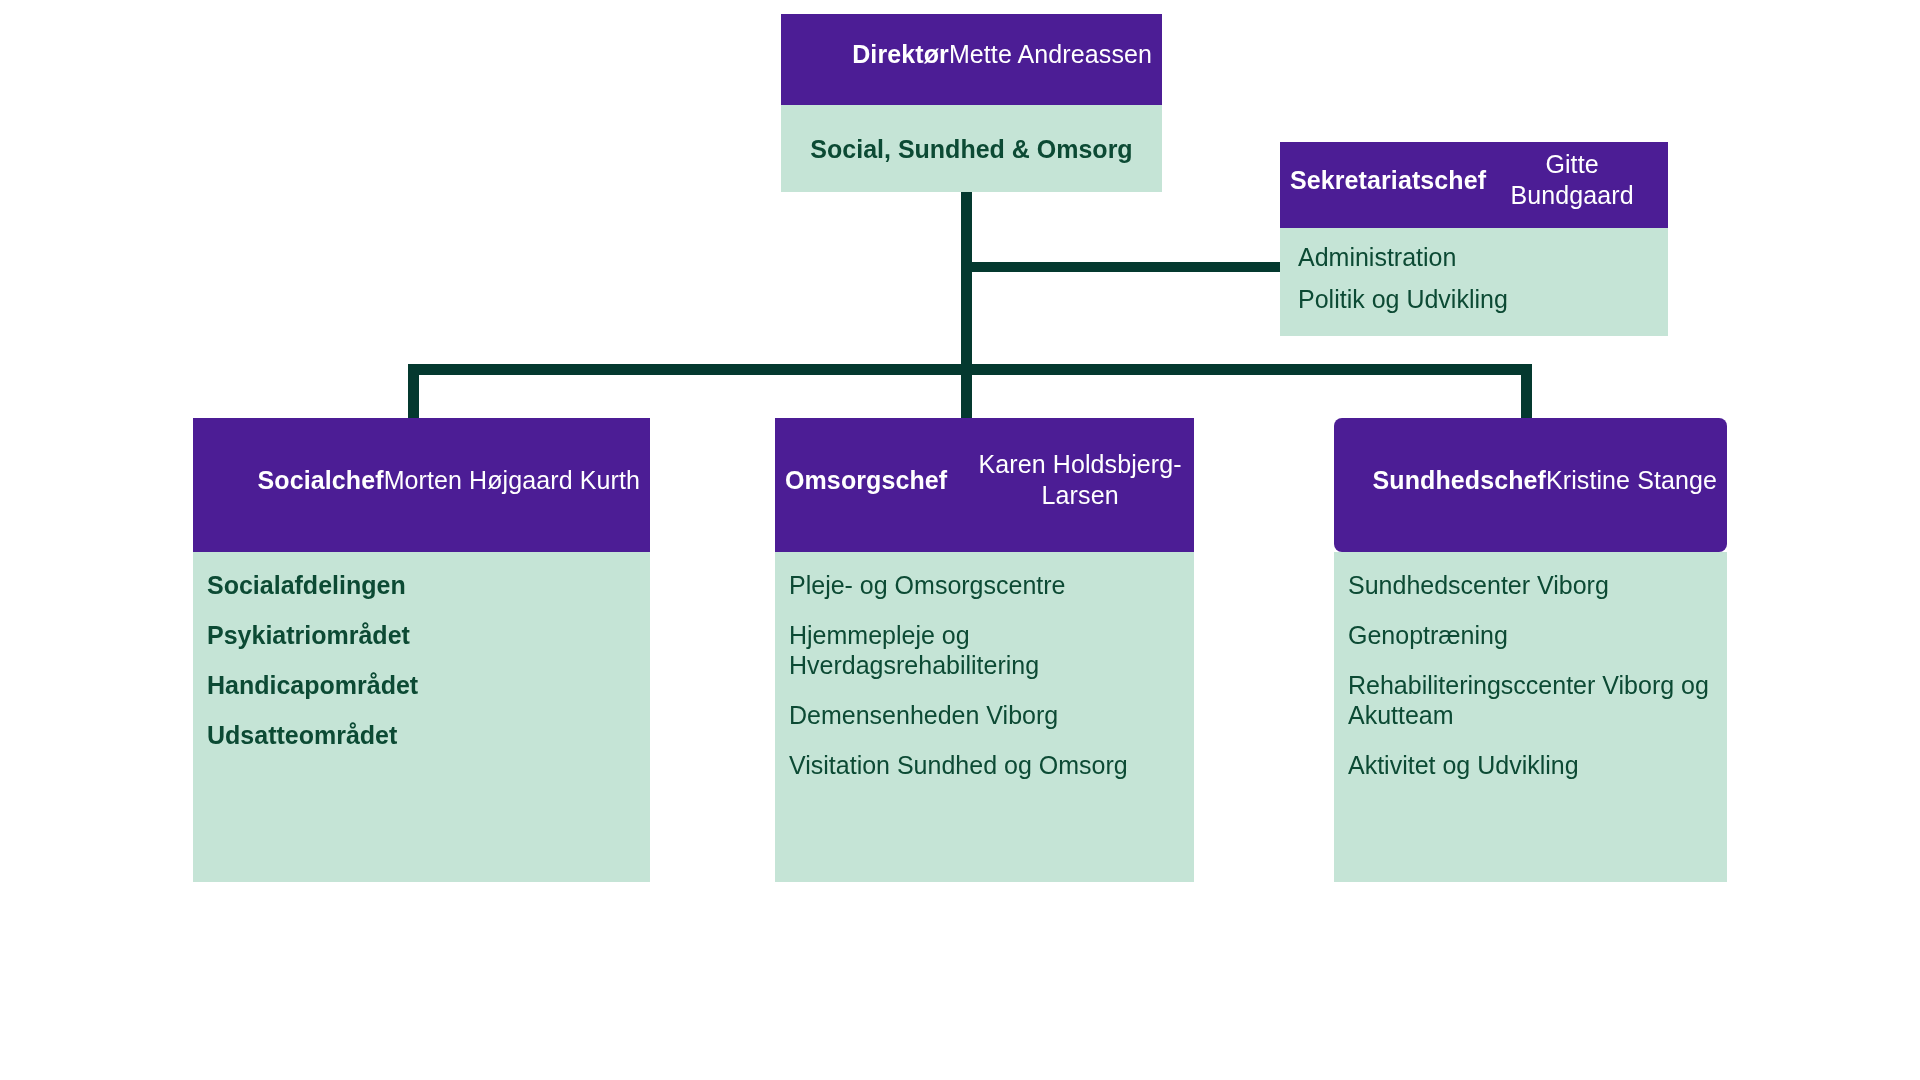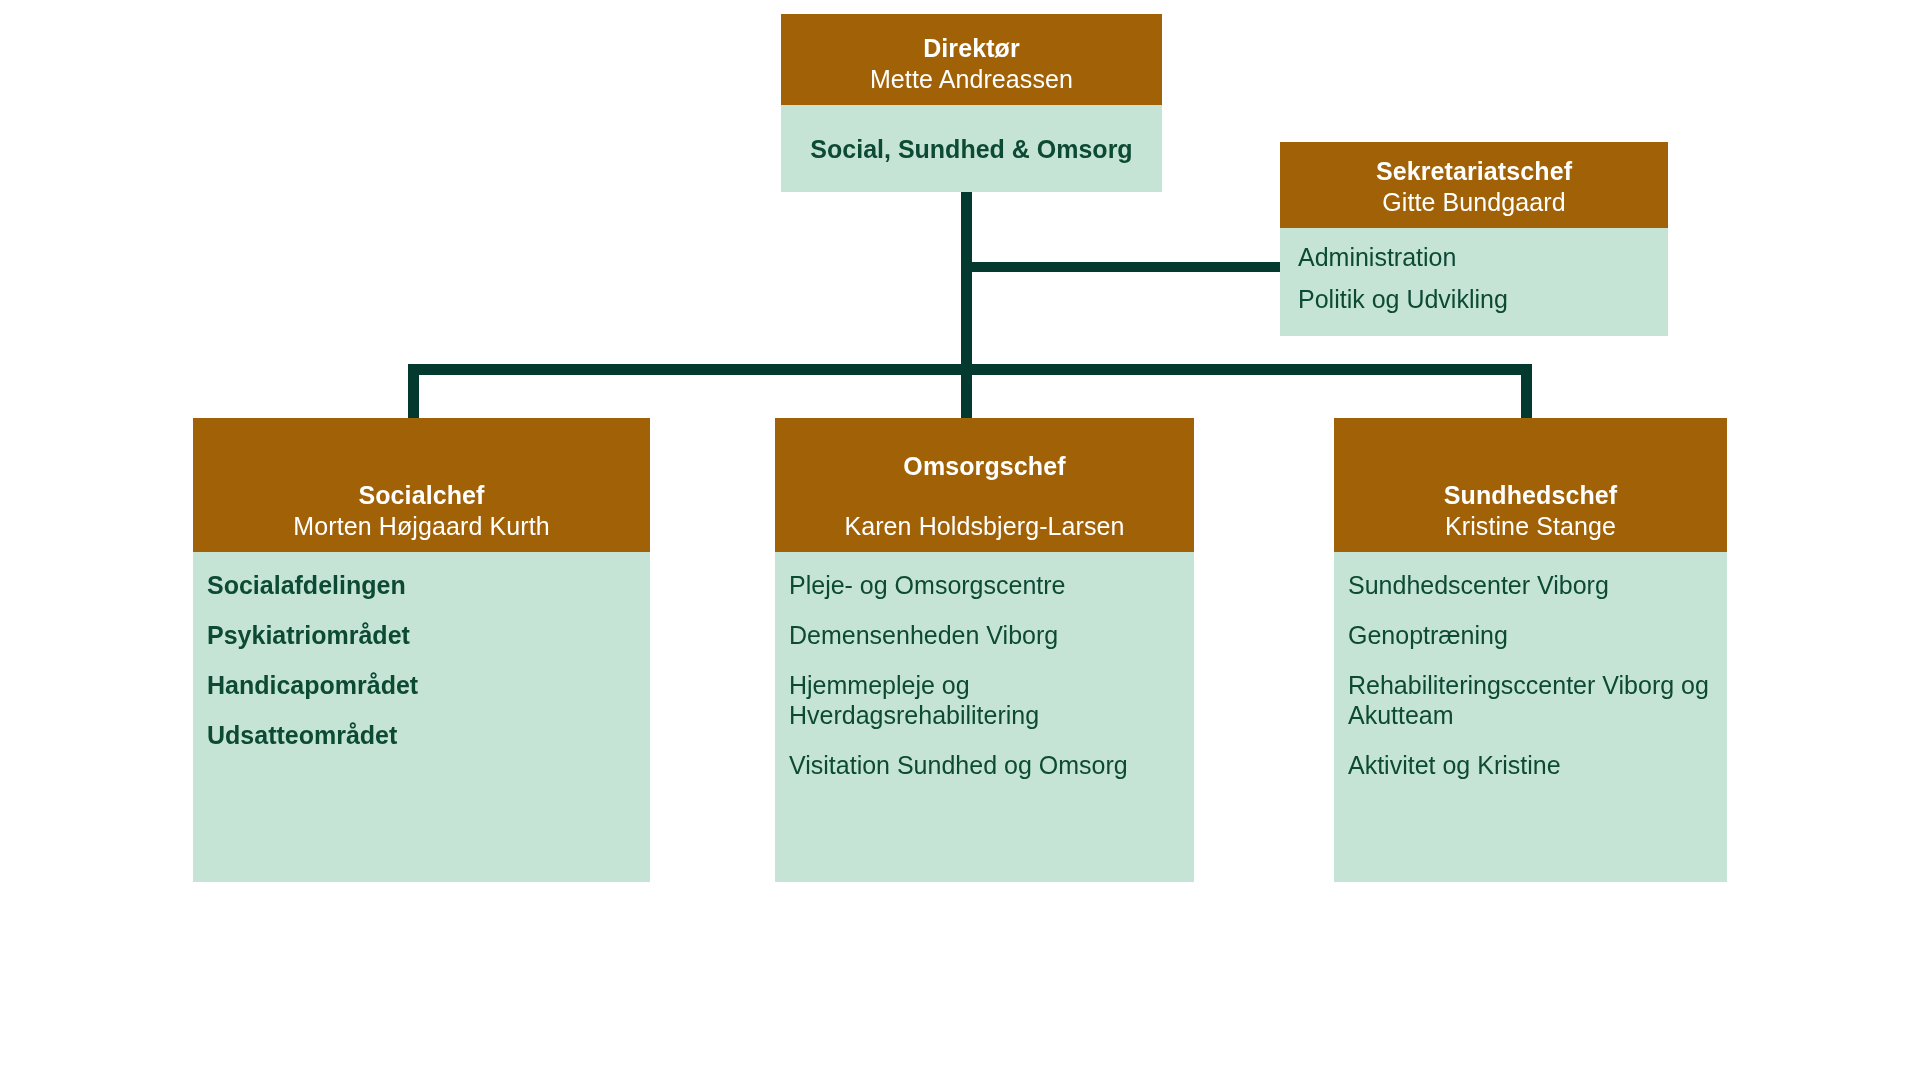--- a/index.html
+++ b/index.html
@@ -20,25 +20,25 @@
     height: 1080px;
     background: #ffffff;
   }
 
   
   .node {
     position: absolute;
     box-sizing: border-box;
   }
   .node-header {
-    background: #a16207;
+    background: #4c1d95;
     color: #ffffff;
     box-sizing: border-box;
     display: flex;
-    flex-direction: column;
+    flex-direction: row;
     align-items: center;
     justify-content: flex-end;
     text-align: center;
     padding: 0 10px 10px 10px;
   }
   .node-title {
     font-weight: bold;
     font-size: 25px;
     line-height: 31px;
     letter-spacing: 0.1px;
@@ -135,32 +135,32 @@
     </div>
   </div>
 
   <div class="node" style="left:775px; top:418px; width:419px; height:464px;">
     <div class="node-header" style="height:134px;gap:29px;">
       <div class="node-title">Omsorgschef</div>
       <div class="node-person">Karen Holdsbjerg-Larsen</div>
     </div>
     <div class="node-body" style="height:330px;">
       <div class="unit">Pleje- og Omsorgscentre</div>
+      <div class="unit">Hjemmepleje og Hverdagsrehabilitering</div>
       <div class="unit">Demensenheden Viborg</div>
-      <div class="unit">Hjemmepleje og Hverdagsrehabilitering</div>
       <div class="unit">Visitation Sundhed og Omsorg</div>
     </div>
   </div>
 
   <div class="node" style="left:1334px; top:418px; width:393px; height:464px;">
-    <div class="node-header" style="height:134px;">
+    <div class="node-header" style="height:134px;border-radius:8px;">
       <div class="node-title">Sundhedschef</div>
       <div class="node-person">Kristine Stange</div>
     </div>
     <div class="node-body" style="height:330px;">
       <div class="unit">Sundhedscenter Viborg</div>
       <div class="unit">Genoptræning</div>
       <div class="unit">Rehabiliteringsccenter Viborg og Akutteam</div>
-      <div class="unit">Aktivitet og Kristine</div>
+      <div class="unit">Aktivitet og Udvikling</div>
     </div>
   </div>
 
 </div>
 
 </body></html>

